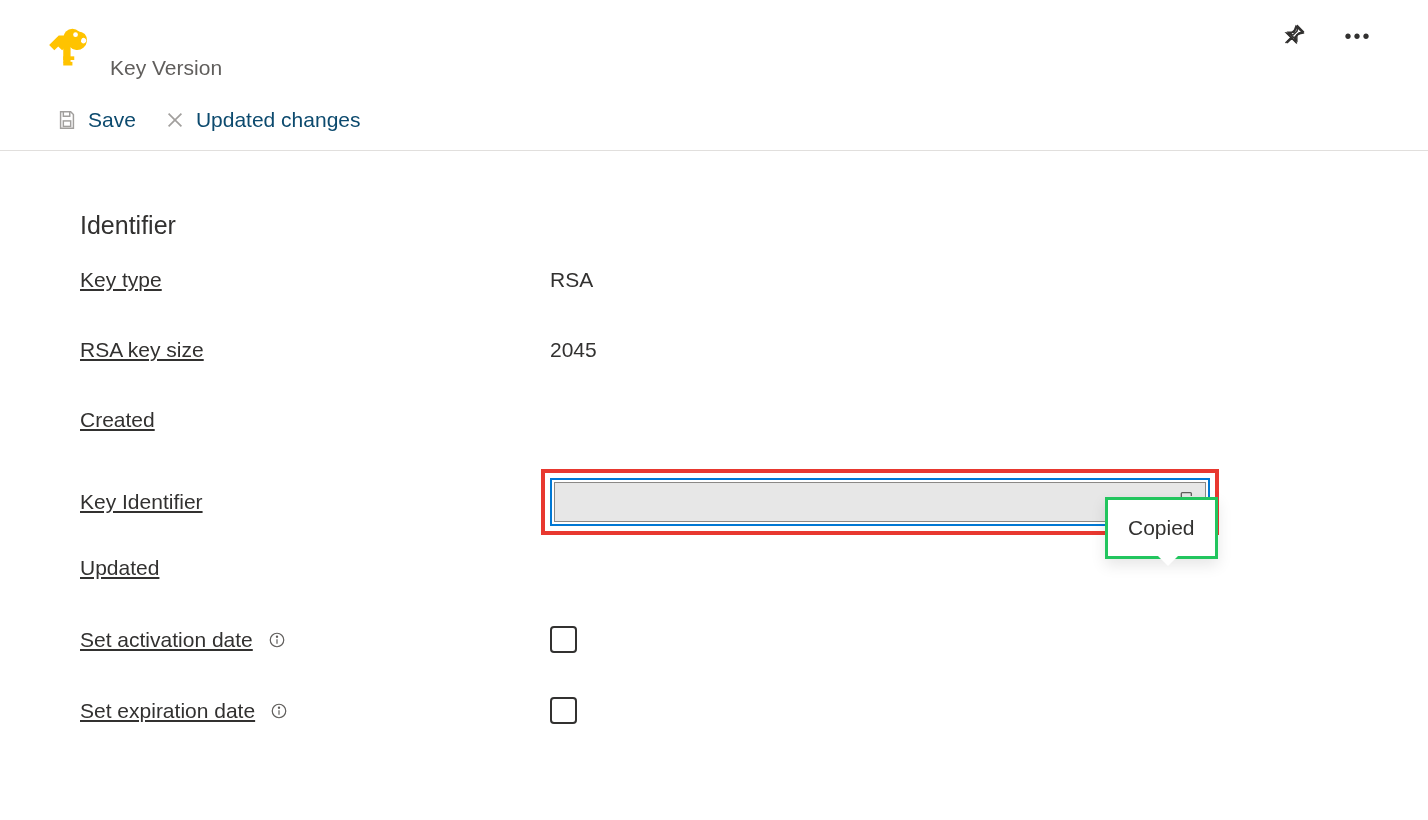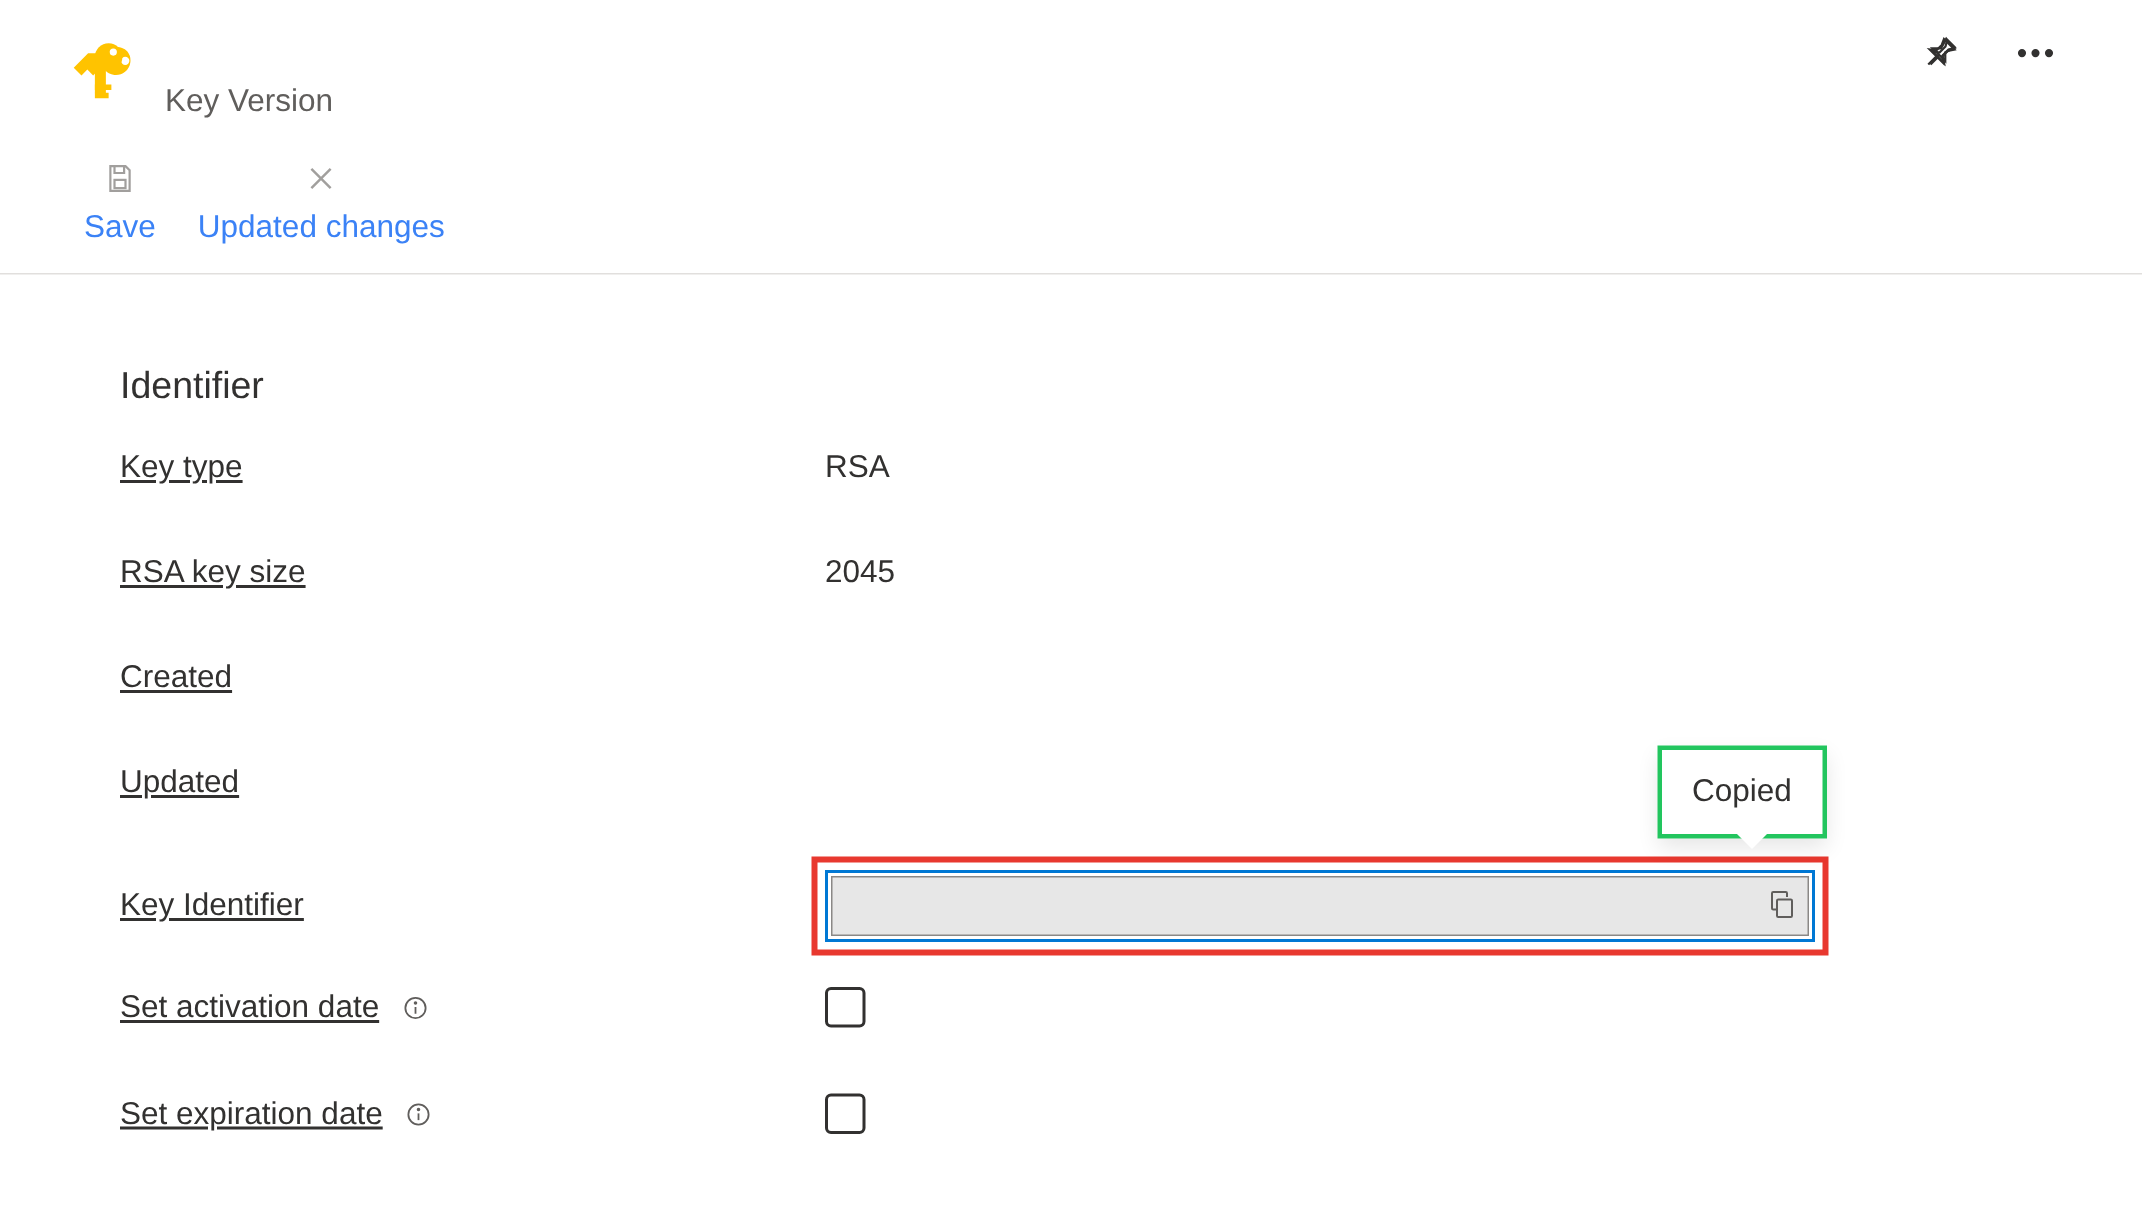--- a/index.html
+++ b/index.html
@@ -64,21 +64,21 @@
     .tool-btn {
       background: none;
       border: none;
       display: flex;
       align-items: center;
       gap: 10px;
       font-size: 21px;
       cursor: pointer;
       font-family: inherit;
     }
-    .tool-btn.disabled { color: #3b82f6; cursor: default; flex-direction: column; }
+    .tool-btn.disabled { color: #0c4a6e; cursor: default; }
     .tool-btn.primary { color: #323130; }
     .tool-btn .icon { width: 22px; height: 22px; display: inline-flex; }
     .tool-btn.disabled .icon { color: #a19f9d; }
     .dl-icon { color: #0078d4; width: 22px; height: 22px; display:inline-flex; }
 
     
     .content { padding: 60px 0 0 80px; position: relative; }
     .section-heading {
       font-size: 25px;
       font-weight: 400;
@@ -250,43 +250,43 @@
   <div class="row">
     <div class="label">RSA key size</div>
     <div class="value">2045</div>
   </div>
 
   <div class="row">
     <div class="label">Created</div>
     <div class="value"></div>
   </div>
 
-  <div class="row">
-    <div class="label">Updated</div>
-    <div class="value"></div>
-  </div>
-
   <div class="row" style="margin-bottom:30px;">
     <div class="label">Key Identifier</div>
     <div class="ki-wrapper">
       <div class="highlight-border"></div>
       <div class="ki-inner">
         <input type="text" readonly="" class="ki-input" value="" style="">
         <button class="copy-btn" aria-label="Copy">
           <span>
             <svg width="20" height="20" viewBox="0 0 24 24" fill="none" stroke="currentColor" stroke-width="1.6">
               <rect x="8" y="8" width="12" height="14" rx="1"></rect>
               <path d="M8 16H5a1 1 0 0 1-1-1V3a1 1 0 0 1 1-1h10a1 1 0 0 1 1 1v3"></path>
             </svg>
           </span>
         </button>
       </div>
     </div>
   </div>
 
+  <div class="row">
+    <div class="label">Updated</div>
+    <div class="value"></div>
+  </div>
+
 
   <div class="settings-row">
     <div class="label">
       <span>Set activation date</span>
       <span class="info-icon">
         <svg width="18" height="18" viewBox="0 0 24 24" fill="none" stroke="currentColor" stroke-width="1.6">
           <circle cx="12" cy="12" r="9"></circle>
             <line x1="12" y1="11" x2="12" y2="17"></line>
             <circle cx="12" cy="7.5" r="0.8" fill="currentColor"></circle>
         </svg>

